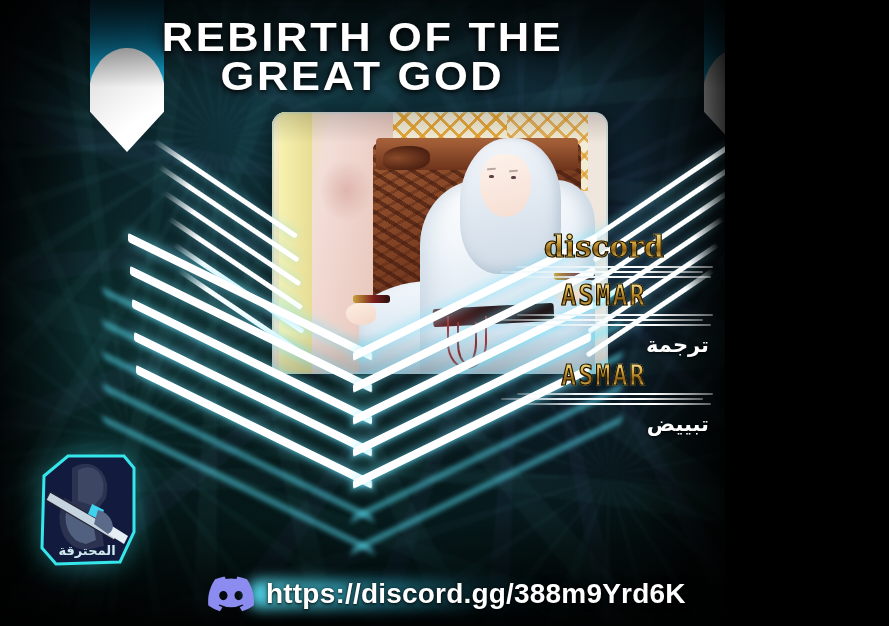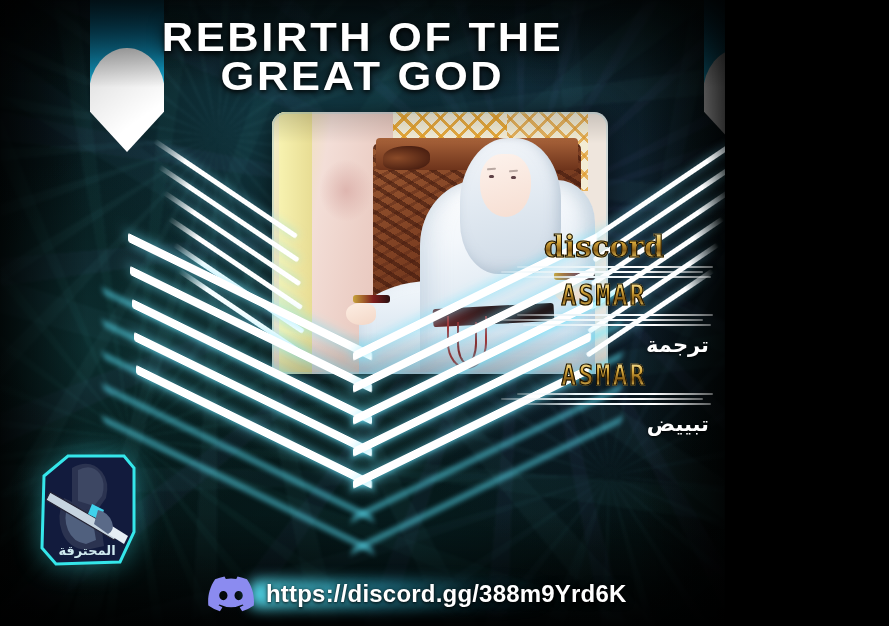--- a/index.html
+++ b/index.html
@@ -344,21 +344,21 @@
     position:absolute; left:42px; top:4px;
     width:300px; height:28px;
     background:linear-gradient(90deg, rgba(90,235,255,.95) 0%, rgba(60,210,245,.55) 42%, rgba(40,170,220,.12) 78%, transparent 100%);
     filter:blur(7px);
     border-radius:6px;
     z-index:-1;
   }
   .discord-icon { width:46px; height:36px; flex:none; }
   .discord-url {
     font-family:"Liberation Sans", sans-serif;
-    font-size:24px; font-weight:bold;
+    font-size:28px; font-weight:bold;
     color:#ffffff;
     letter-spacing:.2px;
     text-shadow:0 0 8px rgba(0,0,0,.75), 0 1px 3px rgba(0,0,0,.9);
     white-space:nowrap;
   }
 </style>
 </head>
 <body>
 
 <div id="page">

